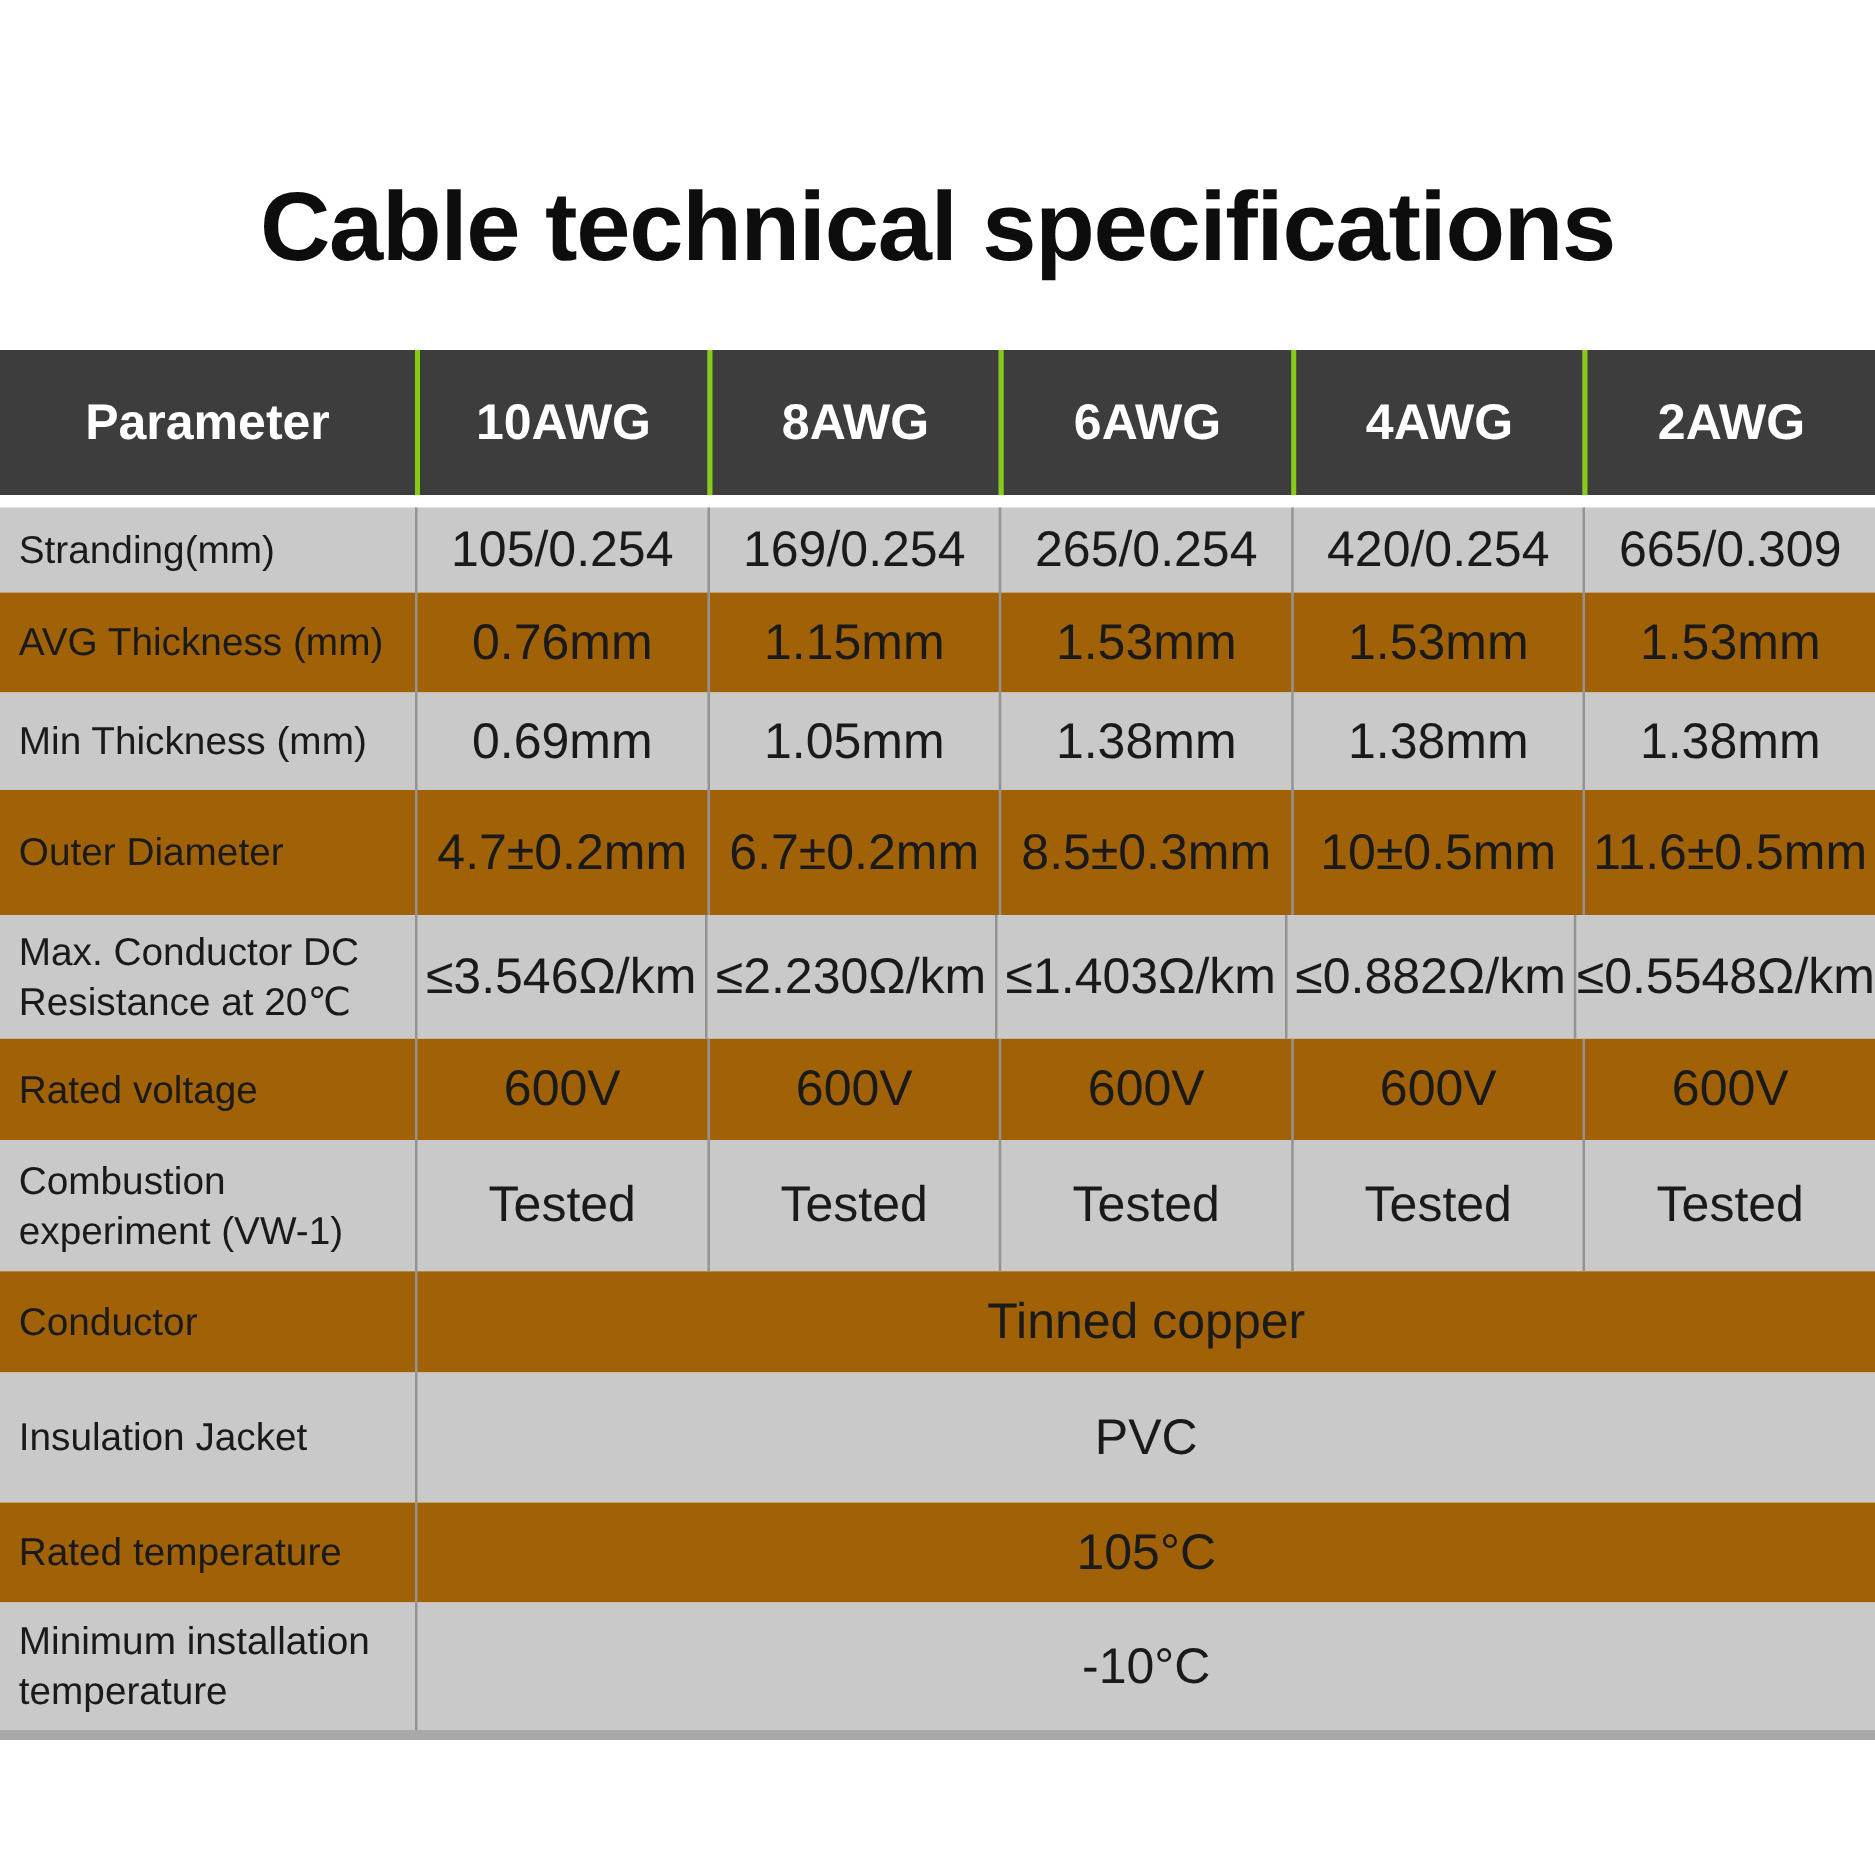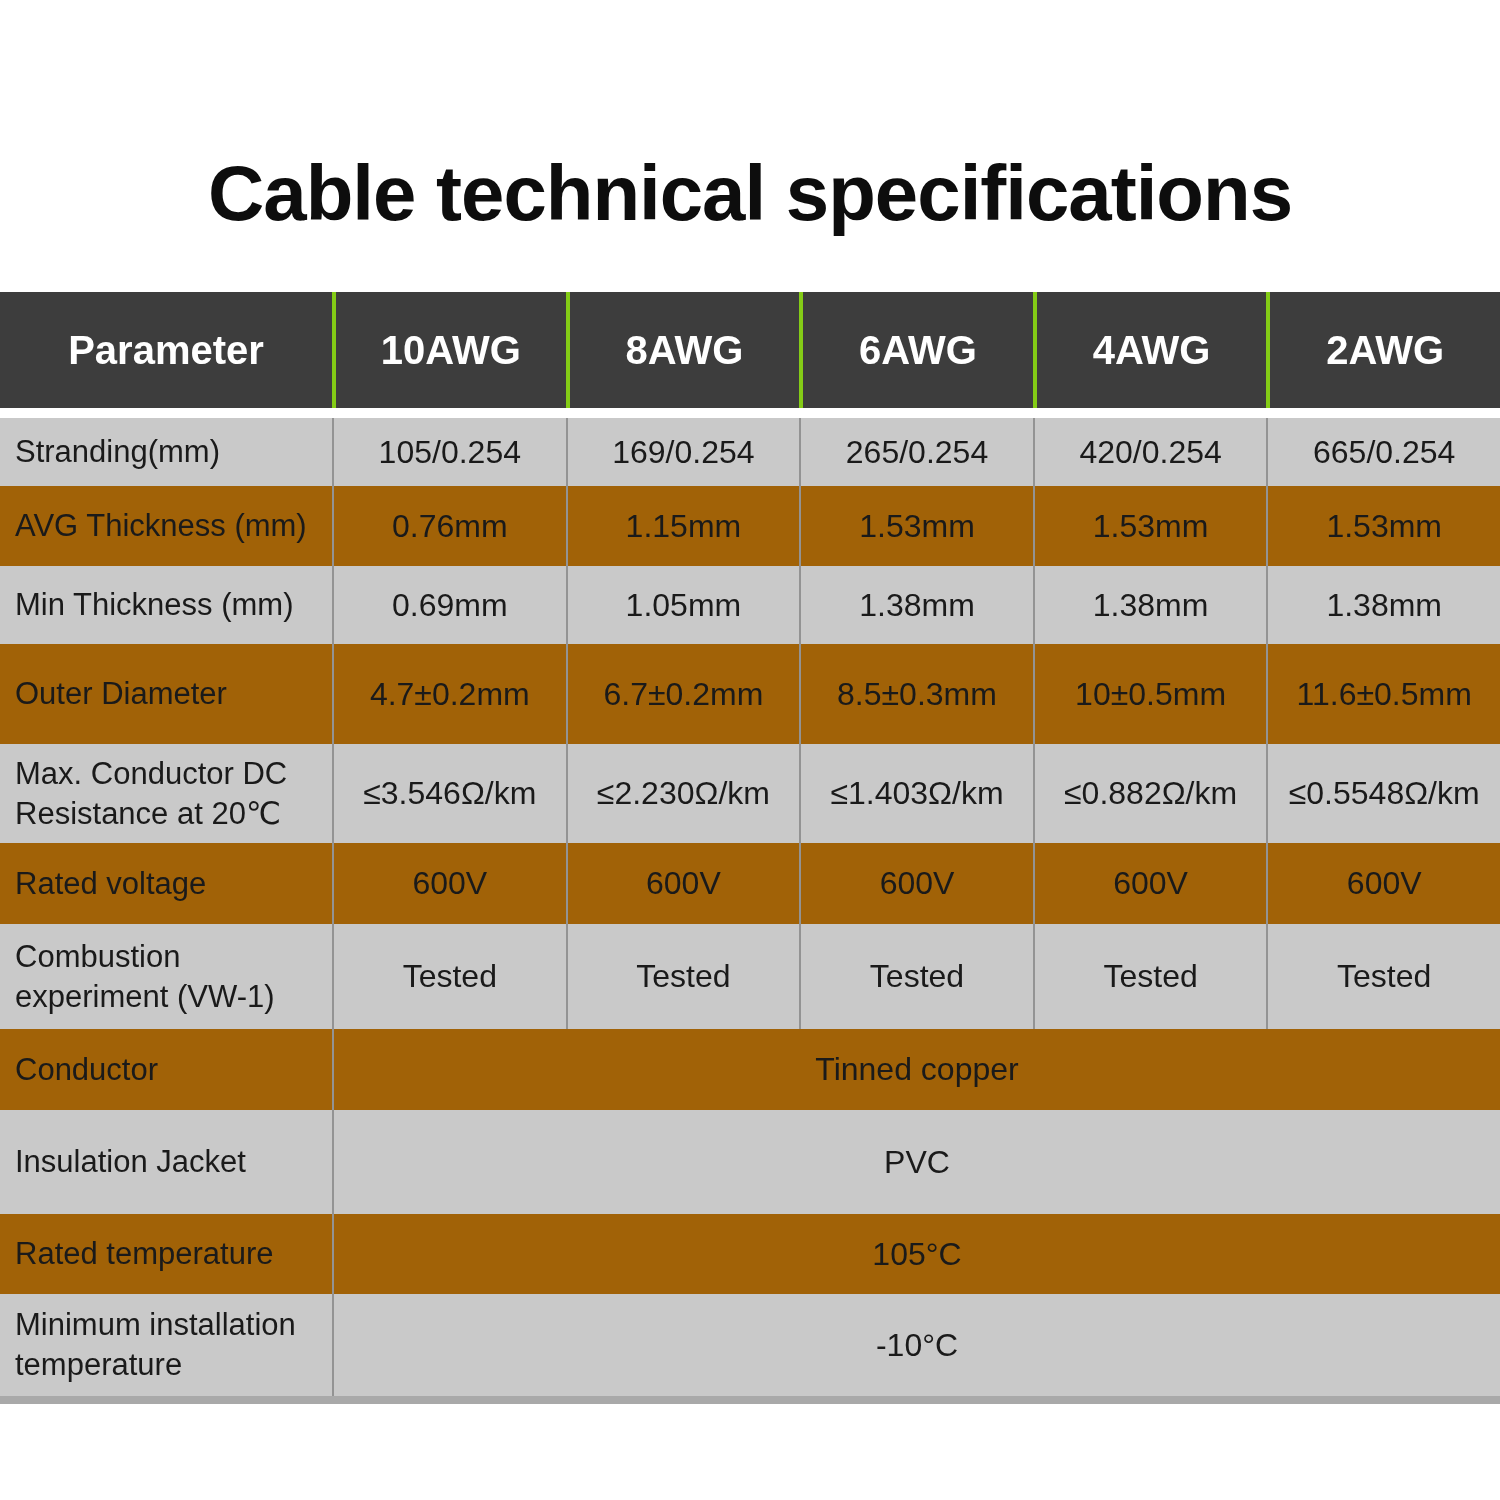--- a/index.html
+++ b/index.html
@@ -10,21 +10,21 @@
     font-family: "Liberation Sans", "DejaVu Sans", sans-serif;
     color: #1a1a1a;
   }
   .page {
     width: 1500px;
     height: 1500px;
     background: #ffffff;
     overflow: hidden;
   }
   .title {
-    margin: 16px;
+    margin: 4px;
     padding-top: 138px;
     font-size: 78px;
     line-height: 1;
     font-weight: bold;
     letter-spacing: -1px;
     text-align: center;
     color: #0d0d0d;
   }
   .spec-table {
     margin-top: 60px;
@@ -63,21 +63,21 @@
   .label {
     padding-left: 15px;
     padding-right: 12px;
     font-size: 31px;
     line-height: 1.28;
     text-align: left;
   }
   .val {
     justify-content: center;
     text-align: right;
-    font-size: 32px;
+    font-size: 40px;
   }
   .merged { grid-column: 2 / 7; }
   .bottom-strip {
     width: 1500px;
     height: 8px;
     background: #a9a9a9;
   }
 </style>
 </head>
 <body>
@@ -96,21 +96,21 @@
       <div class="cell">4AWG</div>
       <div class="cell">2AWG</div>
     </div>
 
     <div class="row body shaded" style="height:68px">
       <div class="cell label">Stranding(mm)</div>
       <div class="cell val">105/0.254</div>
       <div class="cell val">169/0.254</div>
       <div class="cell val">265/0.254</div>
       <div class="cell val">420/0.254</div>
-      <div class="cell val">665/0.254</div>
+      <div class="cell val">665/0.309</div>
     </div>
 
     <div class="row body" style="height:80px">
       <div class="cell label">AVG Thickness (mm)</div>
       <div class="cell val">0.76mm</div>
       <div class="cell val">1.15mm</div>
       <div class="cell val">1.53mm</div>
       <div class="cell val">1.53mm</div>
       <div class="cell val">1.53mm</div>
     </div>

